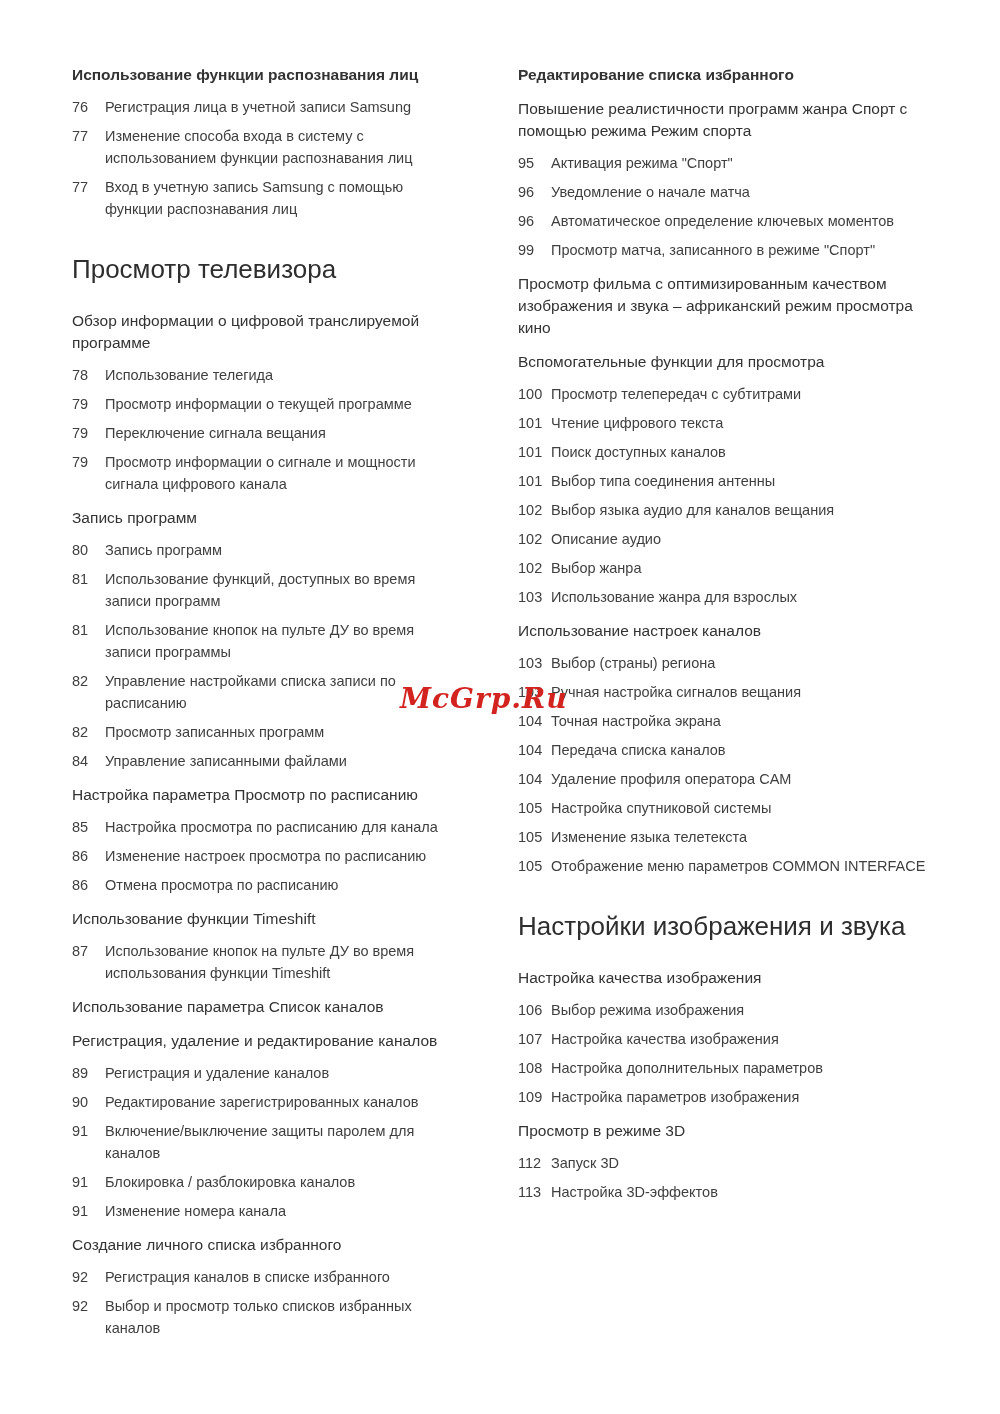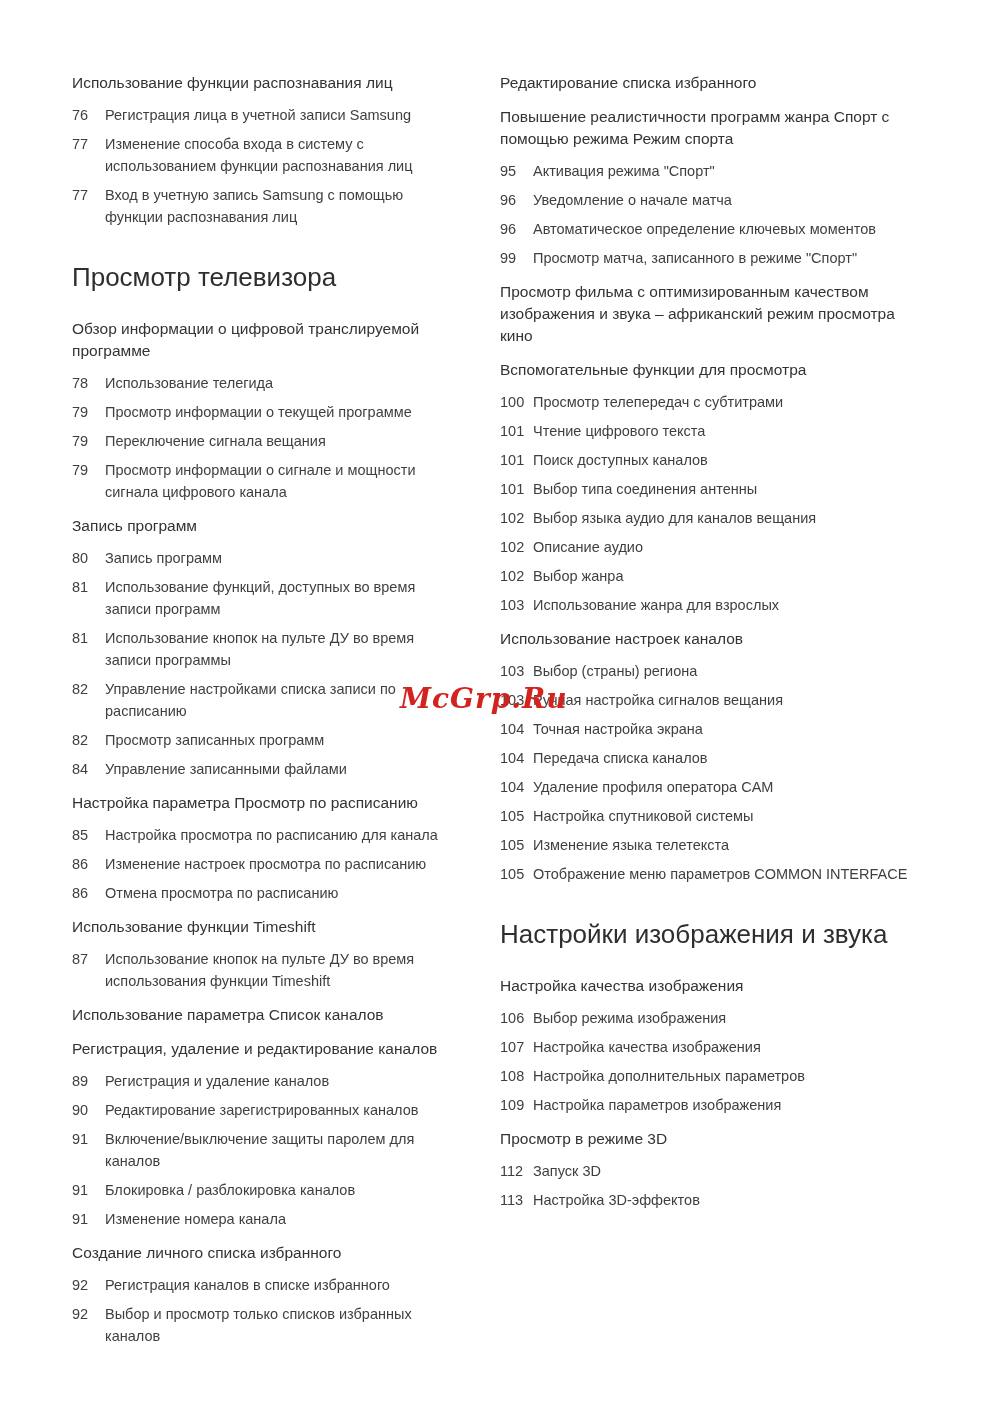--- a/index.html
+++ b/index.html
@@ -7,37 +7,37 @@
   body {
     width: 1000px; height: 1414px;
     font-family: "Liberation Sans", sans-serif;
     color: #3f3f3f;
     position: relative;
     overflow: hidden;
   }
   .page { position: relative; width: 1000px; height: 1414px; background: #ffffff; }
   .col { position: absolute; top: 64px; }
   .col-left  { left: 72px;  width: 392px; }
-  .col-right { left: 500px; width: 424px; }
+  .col-right { left: 518px; width: 424px; }
 
   .h1 {
     font-size: 26px;
     line-height: 34px;
     color: #2e2e2e;
     font-weight: 400;
     margin: 32px 0 24px 0;
   }
   .h2 {
     font-size: 15.5px;
     line-height: 22px;
     color: #333333;
     font-weight: 400;
     margin: 12px 0 10px 0;
   }
-  .col > .h1:first-child, .col > .h2:first-child { margin-top: 8px; }
+  .col > .h1:first-child, .col > .h2:first-child { margin-top: 0; font-weight: bold; }
 
   .entry {
     display: flex;
     font-size: 14.5px;
     line-height: 22px;
     margin-bottom: 7px;
     color: #3f3f3f;
     justify-content: space-between;
   }
   .entry .num { flex: 0 0 33px; }

